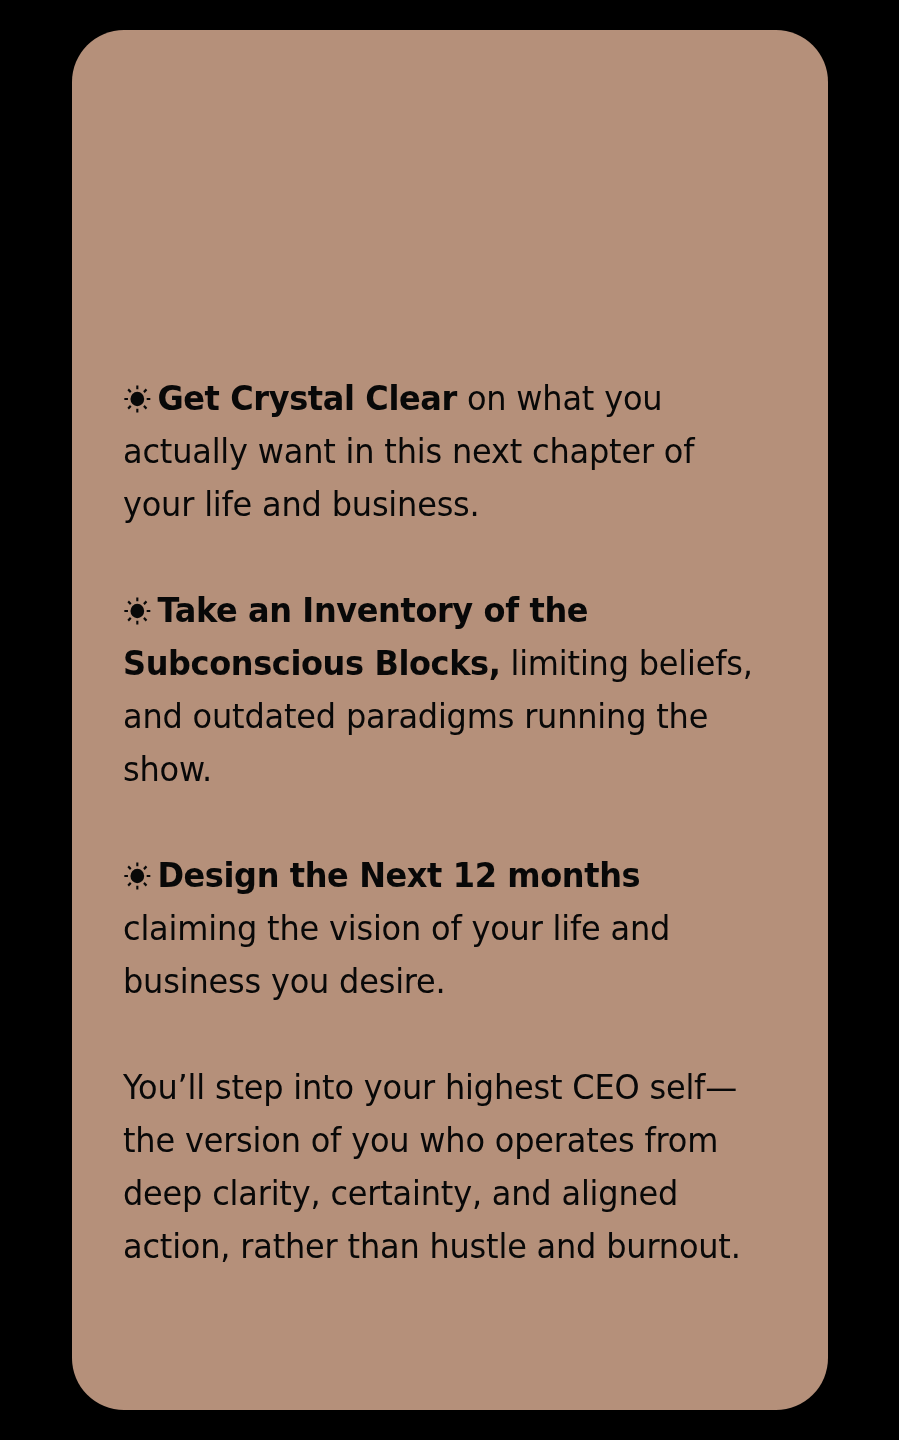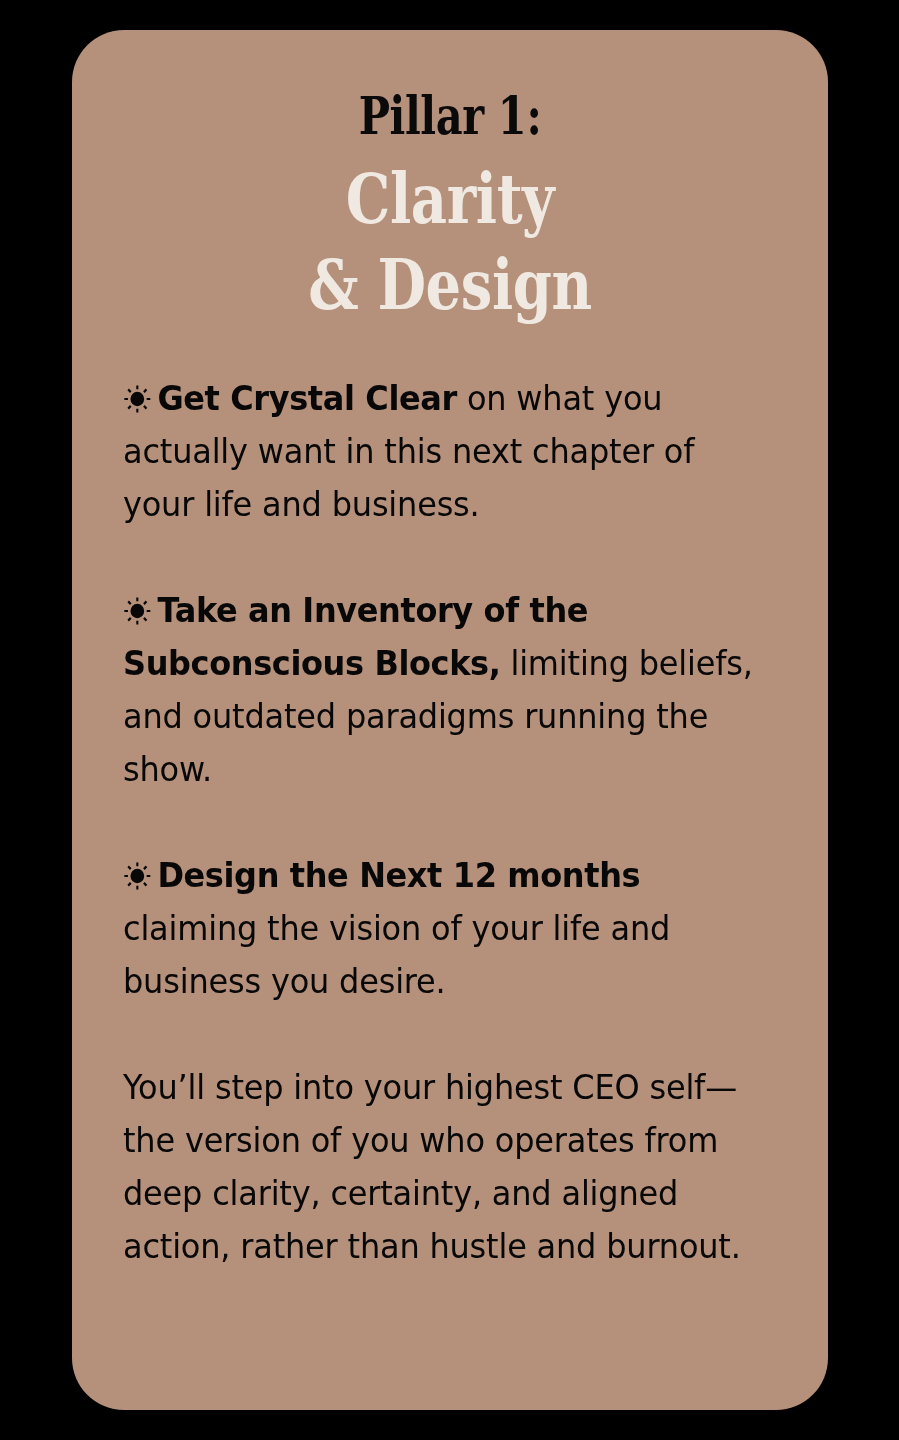--- a/index.html
+++ b/index.html
@@ -108,25 +108,20 @@
   #body-content {
     transform: scaleX(0.955);
     transform-origin: left top;
   }
 </style>
 </head>
 <body>
 
 <div id="card">
 
-  <div id="title-block">
-    <div class="title-line" id="title-eyebrow">Pillar 1:</div>
-    <div class="title-line" id="title-main-1">Clarity</div>
-    <div class="title-line" id="title-main-2">&amp; Design</div>
-  </div>
 
   <div id="body-content">
 
     <p class="para"><span class="sun-icon"><svg width="30" height="30" viewBox="0 0 30 30" aria-hidden="true">
             <circle cx="15" cy="15" r="7.2" fill="#080808"></circle>
             <g stroke="#080808" stroke-width="2.2" stroke-linecap="butt">
               <line x1="15" y1="1.4" x2="15" y2="5.2"></line>
               <line x1="15" y1="24.8" x2="15" y2="28.6"></line>
               <line x1="1.4" y1="15" x2="5.2" y2="15"></line>
               <line x1="24.8" y1="15" x2="28.6" y2="15"></line>

